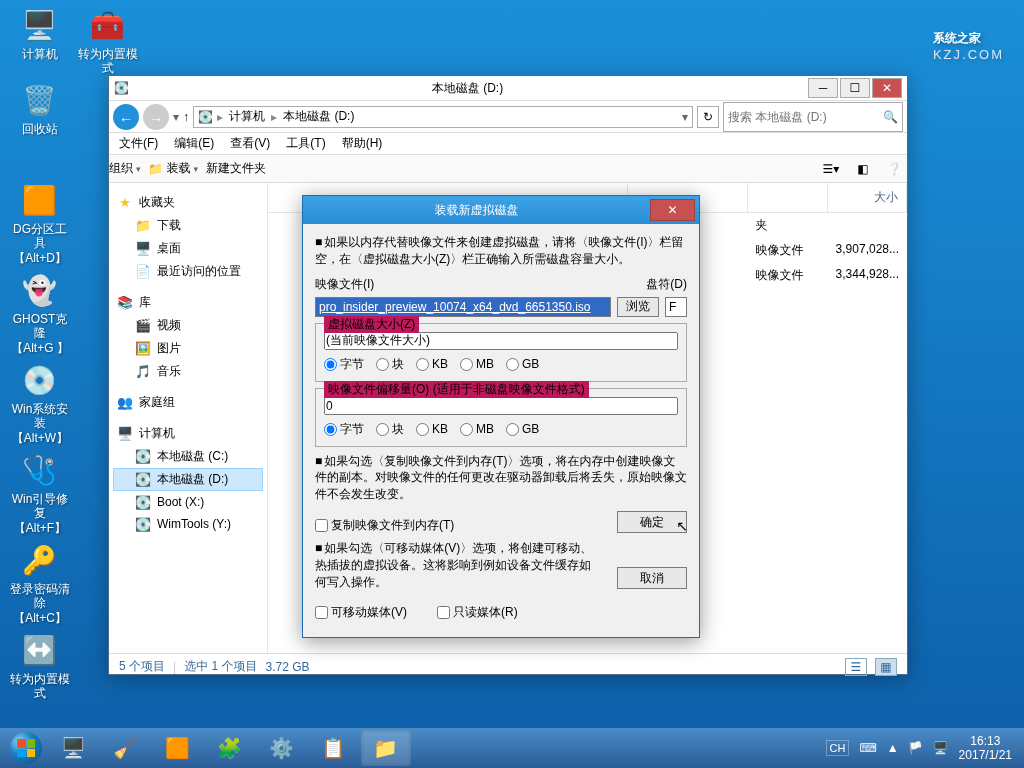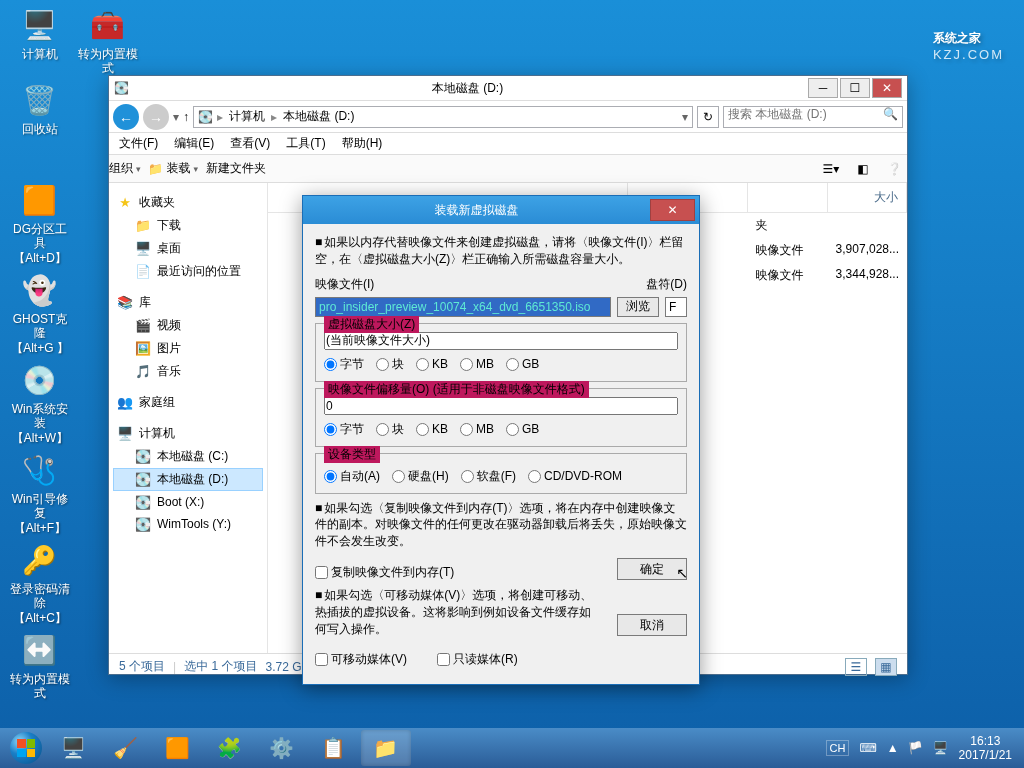--- a/index.html
+++ b/index.html
@@ -20,21 +20,21 @@
 .explorer-titlebar .title { flex:1; text-align:center; }
 .explorer-titlebar .wbtn { width:30px; height:20px; border:1px solid #aaa; background:#eee; text-align:center; line-height:18px; margin-left:2px; cursor:pointer; }
 .explorer-titlebar .wbtn.close { background:#c75050; color:#fff; }
 .explorer-nav { height:32px; display:flex; align-items:center; padding:0 4px; gap:4px; border-bottom:1px solid #ddd; }
 .navbtn { width:26px; height:26px; border-radius:50%; background:#2091d9; color:#fff; text-align:center; line-height:26px; font-size:14px; cursor:pointer; }
 .navbtn.fwd { background:#ccc; }
 .addr { flex:1; height:22px; border:1px solid #abadb3; display:flex; align-items:center; padding:0 4px; gap:4px; }
 .addr .seg { padding:0 2px; cursor:pointer; }
 .addr .chev { color:#888; }
 .refresh, .searchbtn { width:22px; height:22px; border:1px solid #abadb3; text-align:center; line-height:20px; cursor:pointer; }
-.search { width:180px; height:22px; border:1px solid #abadb3; padding:0 4px; display:flex; align-items:flex-start; }
+.search { width:180px; height:30px; border:1px solid #abadb3; padding:0 4px; display:flex; align-items:center; }
 .search input { border:none; outline:none; flex:1; }
 .menubar { height:22px; display:flex; align-items:center; padding:0 6px; gap:8px; border-bottom:1px solid #ddd; }
 .menubar span { padding:2px 4px; cursor:pointer; }
 .toolbar { height:28px; display:flex; align-items:center; padding:0 0; gap:8px; background:#fafafa; border-bottom:1px solid #ddd; }
 .toolbar .tb { cursor:pointer; display:flex; align-items:center; gap:3px; }
 .toolbar .tb::after { content:"▾"; font-size:9px; color:#666; }
 .toolbar .spacer { flex:1; }
 .toolbar .icon-btn { width:24px; text-align:center; cursor:pointer; }
 
 .explorer-body { display:flex; height:470px; }
@@ -300,21 +300,21 @@
     <span class="close">✕</span>
   </div>
   <div class="dialog-body">
     <div class="note">如果以内存代替映像文件来创建虚拟磁盘，请将〈映像文件(I)〉栏留空，在〈虚拟磁盘大小(Z)〉栏正确输入所需磁盘容量大小。</div>
     <div class="field-row">
       <span class="lbl">映像文件(I)</span>
       <span style="flex:1"></span>
       <span class="lbl">盘符(D)</span>
     </div>
     <div class="field-row">
-      <input type="text" style="flex: 1 1 0%; background: rgb(49, 106, 197); color: #5eead4;" value="pro_insider_preview_10074_x64_dvd_6651350.iso">
+      <input type="text" style="flex: 1 1 0%; background: rgb(49, 106, 197); color: #ffffff; text-decoration: underline;" value="pro_insider_preview_10074_x64_dvd_6651350.iso">
       <button class="browse">浏览</button>
       <input type="text" style="width: 22px;" value="F">
     </div>
     <div class="fieldset">
       <span class="legend">虚拟磁盘大小(Z)</span>
       <input type="text" style="width: 100%;" value="(当前映像文件大小)">
       <div class="radio-row">
         <label>
             <input type="radio" name="u1" checked="" style="">
             <span>字节</span>
@@ -353,41 +353,20 @@
             <input type="radio" name="u2" style="">
             <span>KB</span>
           </label>
         <label>
             <input type="radio" name="u2" style="">
             <span>MB</span>
           </label>
         <label>
             <input type="radio" name="u2" style="">
             <span>GB</span>
-          </label>
-      </div>
-    </div>
-    <div class="fieldset">
-      <span class="legend">设备类型</span>
-      <div class="radio-row">
-        <label>
-            <input type="radio" name="dt" checked="" style="">
-            <span>自动(A)</span>
-          </label>
-        <label>
-            <input type="radio" name="dt" style="">
-            <span>硬盘(H)</span>
-          </label>
-        <label>
-            <input type="radio" name="dt" style="">
-            <span>软盘(F)</span>
-          </label>
-        <label>
-            <input type="radio" name="dt" style="">
-            <span>CD/DVD-ROM</span>
           </label>
       </div>
     </div>
     <div class="note">如果勾选〈复制映像文件到内存(T)〉选项，将在内存中创建映像文件的副本。对映像文件的任何更改在驱动器卸载后将丢失，原始映像文件不会发生改变。</div>
     <div style="display:flex;align-items:flex-start;gap:20px">
       <div style="flex:1">
         <div class="check-row">
             <label>
               <input type="checkbox" style="">
               <span>复制映像文件到内存(T)</span>

